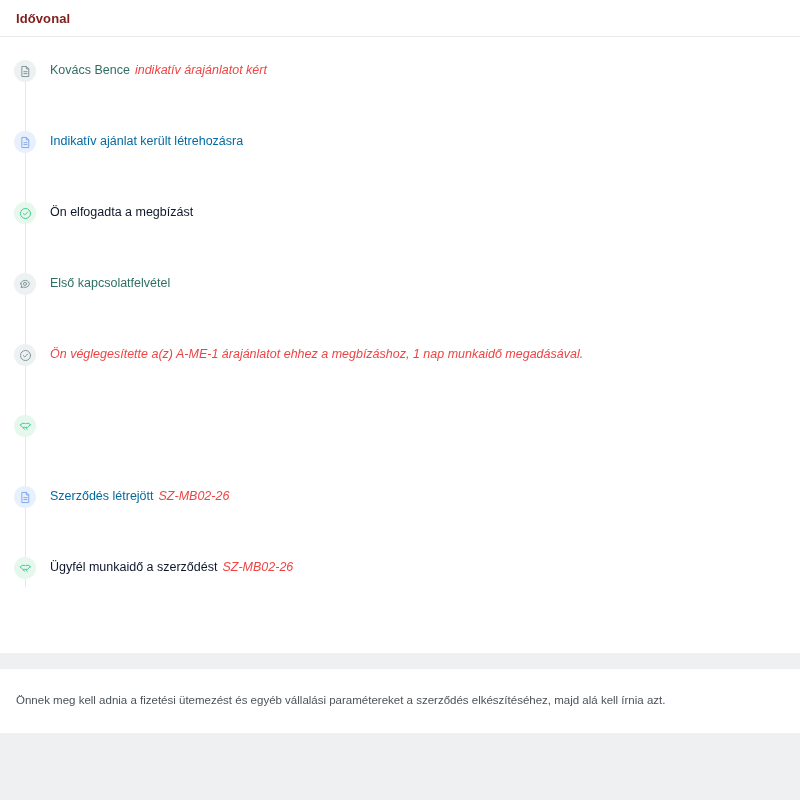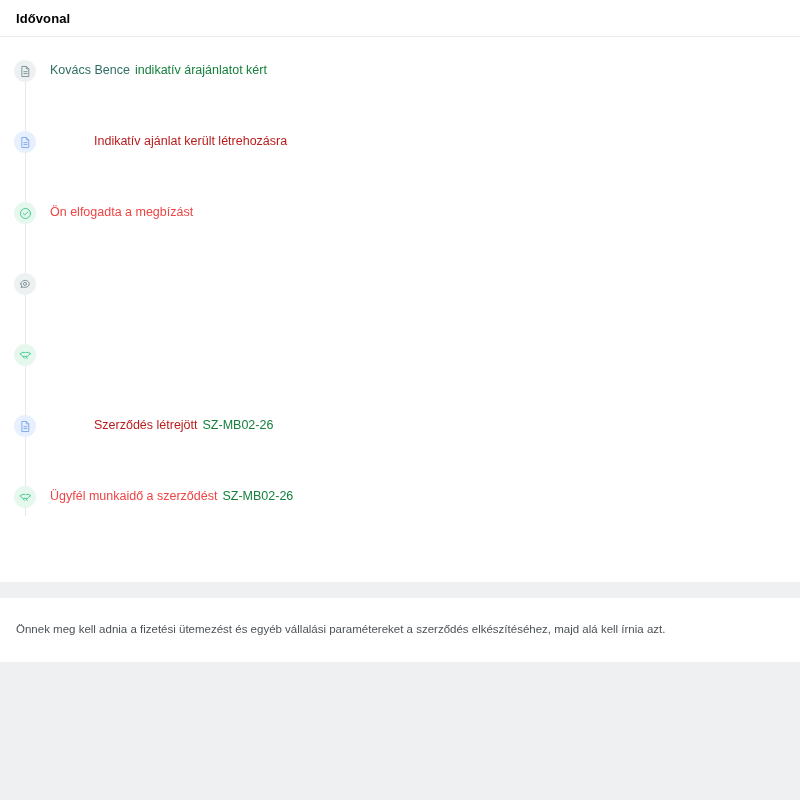--- a/index.html
+++ b/index.html
@@ -34,21 +34,21 @@
     height: 37px;
     display: flex;
     align-items: center;
     padding-left: 16px;
     border-bottom: 1px solid #e8eaed;
   }
 
   .card-title {
     font-size: 13px;
     font-weight: 700;
-    color: #000000;
+    color: #7f1d1d;
     letter-spacing: 0.1px;
   }
 
   
   .timeline {
     position: relative;
     padding-top: 22px;
   }
 
   .tl-axis {
@@ -98,23 +98,23 @@
 
   .tl-text {
     flex: 1;
     font-size: 12.5px;
     line-height: 22px;
     color: #3c4348;
     padding-top: 0px;
     white-space: nowrap;
   }
 
-  .t-green { color: #ef4444; }
-  .t-blue  { color: #b91c1c; margin-left: 44px; }
-  .t-dark  { color: #15803d; }
+  .t-green { color: #0f172a; }
+  .t-blue  { color: #0369a1; }
+  .t-dark  { color: #ef4444; font-style: italic; }
   .t-teal  { color: #2f6f63; }
 
   .sp { display: inline-block; width: 5px; }
 
   
   .card-gap {
     height: 16px;
     background: #eef0f2;
   }
 
@@ -184,20 +184,32 @@
           </div>
           <div class="tl-item">
             <div class="tl-icon-wrap">
               <span class="tl-bubble b-gray">
                 <svg width="13" height="13" viewBox="0 0 16 16">
                   <path style="fill:none;stroke:#7d9499;stroke-width:1.2;stroke-linecap:round;stroke-linejoin:round" d="M2.2 7.2a5.2 4.3 0 1 1 3 3.9l-2.6.8.8-2.2a4.2 4.2 0 0 1-1.2-2.5z"></path>
                   <circle style="fill:none;stroke:#7d9499;stroke-width:1.2;stroke-linecap:round;stroke-linejoin:round" cx="7.4" cy="7.2" r="1.9"></circle>
                 </svg>
               </span>
             </div>
+            <div class="tl-text"><span class="t-teal">Első kapcsolatfelvétel</span></div>
+          </div>
+          <div class="tl-item">
+            <div class="tl-icon-wrap">
+              <span class="tl-bubble b-gray">
+                <svg width="13" height="13" viewBox="0 0 16 16">
+                  <circle style="fill:none;stroke:#7d9499;stroke-width:1.2;stroke-linecap:round;stroke-linejoin:round" cx="8" cy="8" r="6.2"></circle>
+                  <path style="fill:none;stroke:#7d9499;stroke-width:1.2;stroke-linecap:round;stroke-linejoin:round" d="M5.3 8.1 7.1 9.9l3.6-3.8"></path>
+                </svg>
+              </span>
+            </div>
+            <div class="tl-text"><span class="t-dark">Ön véglegesítette a(z) A-ME-1 árajánlatot ehhez a megbízáshoz, 1 nap munkaidő megadásával.</span></div>
           </div>
           <div class="tl-item">
             <div class="tl-icon-wrap">
               <span class="tl-bubble b-green">
                 <svg width="13" height="13" viewBox="0 0 16 16">
                   <path style="fill:none;stroke:#3ecb8b;stroke-width:1.2;stroke-linecap:round;stroke-linejoin:round" d="M1.6 6.1 4 4.2h3.2L8 5l.8-.8H12l2.4 1.9"></path>
                   <path style="fill:none;stroke:#3ecb8b;stroke-width:1.2;stroke-linecap:round;stroke-linejoin:round" d="M1.6 6.1 5 9.6l1.3-1 1.2 1.1 1.2-1.1 1.3 1 3.4-3.5"></path>
                   <path style="fill:none;stroke:#3ecb8b;stroke-width:1.2;stroke-linecap:round;stroke-linejoin:round" d="M5.6 10.2 7 11.6M8.8 10.2l1.4 1.4"></path>
                 </svg>
               </span>

